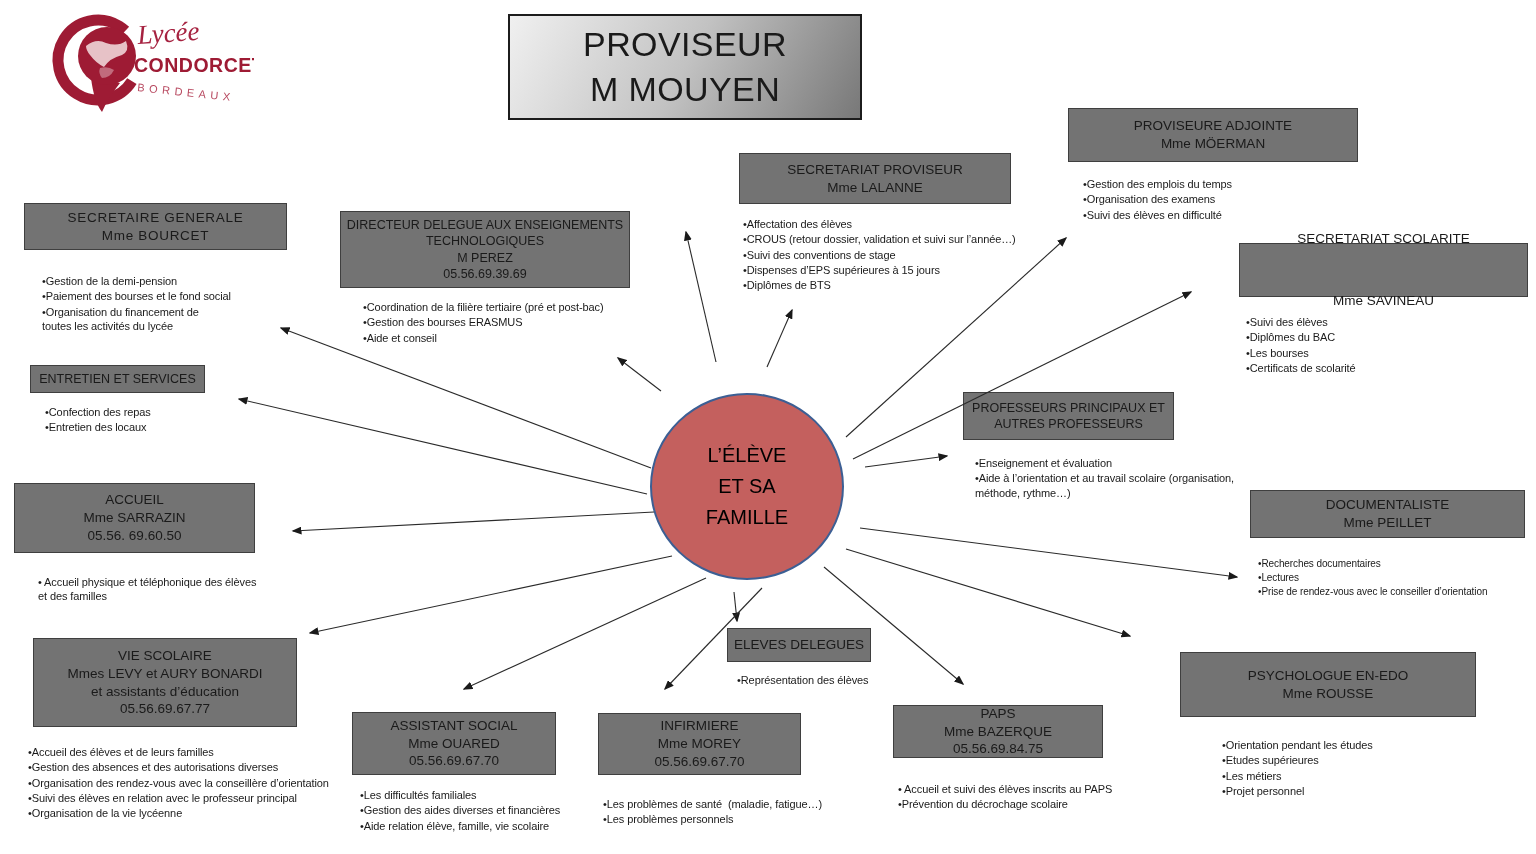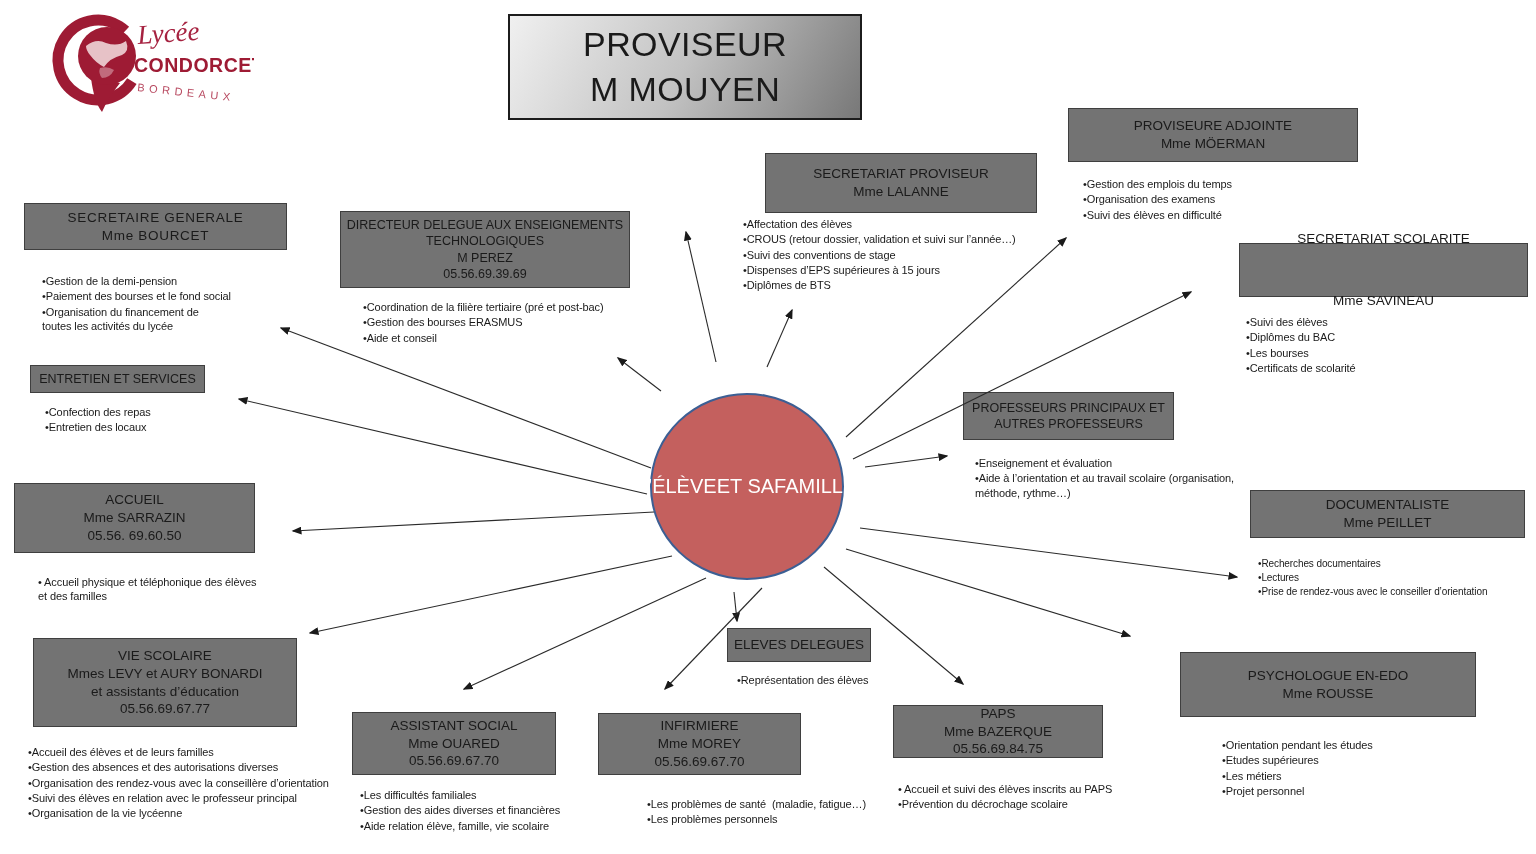--- a/index.html
+++ b/index.html
@@ -12,55 +12,55 @@
   .tl{white-space:nowrap;}
   
   .blist{position:absolute;font-size:11px;line-height:1.3;letter-spacing:-0.1px;}
   .bullet{white-space:pre-wrap;margin:1px 0;}
   .bullet::before{content:"•";}
   
   #box-proviseur{left:508px;top:14px;width:354px;height:106px;
      background:linear-gradient(118deg,#f0f0f0 0%,#c2c2c2 50%,#787878 100%);
      border:2px solid #1c1c1c;font-size:34px;line-height:1.32;letter-spacing:.4px;}
   #bul-proviseur{left:537px;top:134px;width:230px;}
-  #box-secretariat-proviseur{left:765px;top:153px;width:272px;height:60px;}
+  #box-secretariat-proviseur{left:739px;top:153px;width:272px;height:51px;}
   #bul-secretariat-proviseur{left:743px;top:216px;width:322px;}
   #box-proviseure-adjointe{left:1068px;top:108px;width:290px;height:54px;}
   #bul-proviseure-adjointe{left:1083px;top:176px;width:260px;}
   #box-secretariat-scolarite{left:1239px;top:243px;width:289px;height:54px;gap:44px;}
   #bul-secretariat-scolarite{left:1246px;top:314px;width:230px;}
   #box-secretaire-generale{left:24px;top:203px;width:263px;height:47px;letter-spacing:.7px;}
   #bul-secretaire-generale{left:42px;top:273px;width:245px;}
   #box-directeur{left:340px;top:211px;width:290px;height:77px;font-size:12.5px;}
   #bul-directeur{left:363px;top:299px;width:295px;}
   #box-entretien{left:30px;top:365px;width:175px;height:28px;font-size:12.5px;}
   #bul-entretien{left:45px;top:404px;width:210px;}
   #box-accueil{left:14px;top:483px;width:241px;height:70px;}
   #bul-accueil{left:38px;top:574px;width:255px;}
   #box-vie-scolaire{left:33px;top:638px;width:264px;height:89px;}
   #bul-vie-scolaire{left:28px;top:744px;width:330px;}
   #box-assistant-social{left:352px;top:712px;width:204px;height:63px;}
   #bul-assistant-social{left:360px;top:787px;width:245px;}
   #box-infirmiere{left:598px;top:713px;width:203px;height:62px;}
-  #bul-infirmiere{left:603px;top:796px;width:245px;margin-left:44px;}
+  #bul-infirmiere{left:603px;top:796px;width:245px;}
   #box-eleves-delegues{left:727px;top:628px;width:144px;height:34px;}
   #bul-eleves-delegues{left:737px;top:672px;width:210px;}
   #box-paps{left:893px;top:705px;width:210px;height:53px;}
   #bul-paps{left:898px;top:781px;width:250px;}
   #box-psychologue{left:1180px;top:652px;width:296px;height:65px;}
   #bul-psychologue{left:1222px;top:737px;width:230px;}
   #box-documentaliste{left:1250px;top:490px;width:275px;height:48px;}
   #bul-documentaliste{left:1258px;top:556px;width:278px;font-size:10px;}
   #box-professeurs{left:963px;top:392px;width:211px;height:48px;font-size:12.5px;}
   #bul-professeurs{left:975px;top:455px;width:312px;}
   
   #center-circle{position:absolute;left:650px;top:393px;width:194px;height:187px;
      background:#c4605e;border:2.5px solid #3c5f94;border-radius:50%;
-     display:flex;flex-direction:row;justify-content:center;align-items:center;
-     text-align:center;font-size:20px;line-height:1.55;color:#ffffff;box-sizing:border-box;}
+     display:flex;flex-direction:column;justify-content:center;align-items:center;
+     text-align:center;font-size:20px;line-height:1.55;color:#000000;box-sizing:border-box;}
   
   #arrows{position:absolute;left:0;top:0;width:1536px;height:854px;pointer-events:none;}
   
   #logo{position:absolute;left:34px;top:4px;width:220px;height:115px;}
 </style>
 </head>
 <body>
 
 <div id="stage">
 

